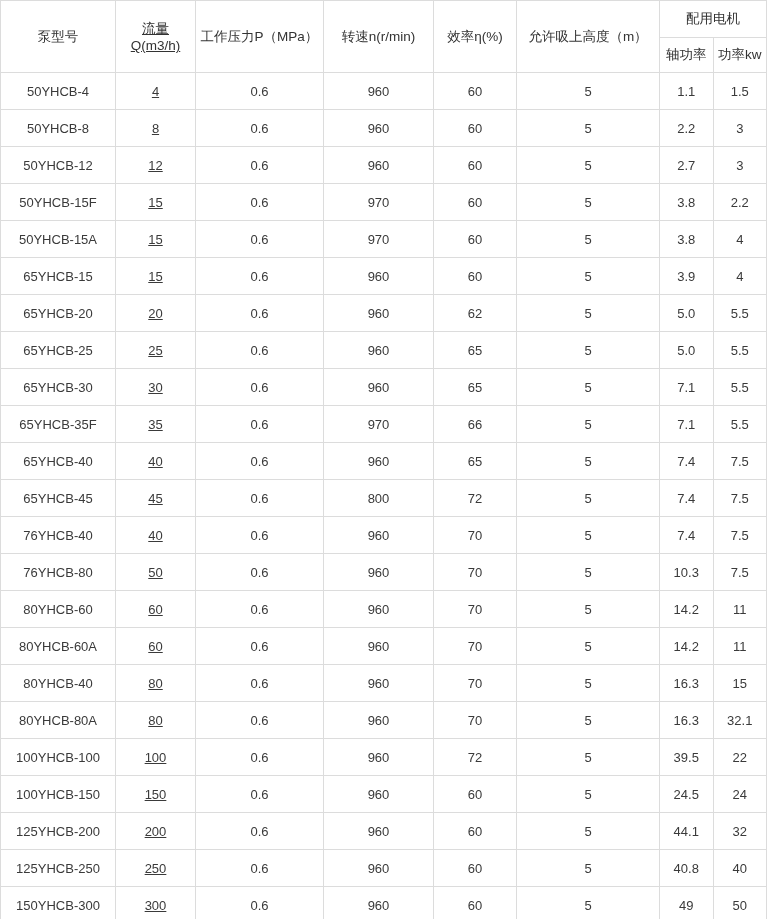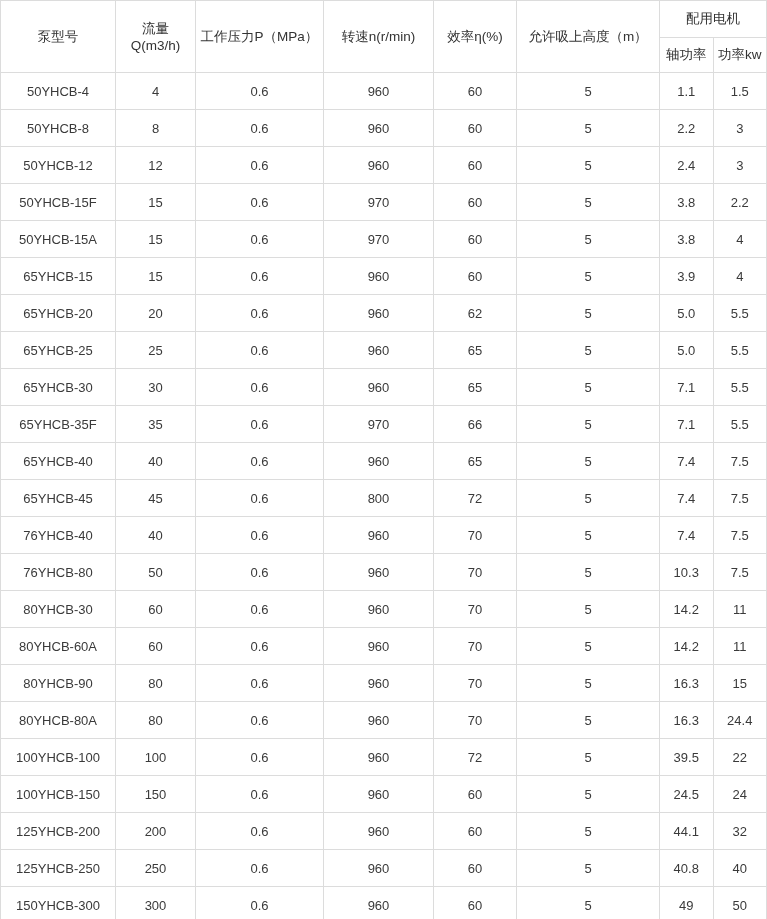--- a/index.html
+++ b/index.html
@@ -30,21 +30,21 @@
     padding: 0 2px;
   }
   .spec-table thead th {
     font-size: 13.5px;
     color: #333;
   }
   .head-row-1 th { height: 36px; }
   .head-row-2 th { height: 34px; }
   .spec-table tbody td { height: 36px; }
   .col-model   { width: 110px; margin-top: 28px; }
-  .col-flow    { width: 75px; }
+  .col-flow    { width: 75px; text-decoration: underline; }
   .col-press   { width: 123px; }
   .col-speed   { width: 105px; }
   .col-eff     { width: 78px; }
   .col-suction { width: 138px; margin-left: 29px; }
   .col-shaft   { width: 68px; }
   .col-power   { width: 68px; }
   .nowrap { white-space: nowrap; }
 </style>
 </head>
 <body>
@@ -86,21 +86,21 @@
         <td class="col-shaft nowrap">2.2</td>
         <td class="col-power nowrap">3</td>
       </tr>
       <tr>
         <td class="col-model nowrap">50YHCB-12</td>
         <td class="col-flow nowrap">12</td>
         <td class="col-press nowrap">0.6</td>
         <td class="col-speed nowrap">960</td>
         <td class="col-eff nowrap">60</td>
         <td class="col-suction nowrap">5</td>
-        <td class="col-shaft nowrap">2.4</td>
+        <td class="col-shaft nowrap">2.7</td>
         <td class="col-power nowrap">3</td>
       </tr>
       <tr>
         <td class="col-model nowrap">50YHCB-15F</td>
         <td class="col-flow nowrap">15</td>
         <td class="col-press nowrap">0.6</td>
         <td class="col-speed nowrap">970</td>
         <td class="col-eff nowrap">60</td>
         <td class="col-suction nowrap">5</td>
         <td class="col-shaft nowrap">3.8</td>
@@ -200,58 +200,58 @@
         <td class="col-model nowrap">76YHCB-80</td>
         <td class="col-flow nowrap">50</td>
         <td class="col-press nowrap">0.6</td>
         <td class="col-speed nowrap">960</td>
         <td class="col-eff nowrap">70</td>
         <td class="col-suction nowrap">5</td>
         <td class="col-shaft nowrap">10.3</td>
         <td class="col-power nowrap">7.5</td>
       </tr>
       <tr>
-        <td class="col-model nowrap">80YHCB-30</td>
+        <td class="col-model nowrap">80YHCB-60</td>
         <td class="col-flow nowrap">60</td>
         <td class="col-press nowrap">0.6</td>
         <td class="col-speed nowrap">960</td>
         <td class="col-eff nowrap">70</td>
         <td class="col-suction nowrap">5</td>
         <td class="col-shaft nowrap">14.2</td>
         <td class="col-power nowrap">11</td>
       </tr>
       <tr>
         <td class="col-model nowrap">80YHCB-60A</td>
         <td class="col-flow nowrap">60</td>
         <td class="col-press nowrap">0.6</td>
         <td class="col-speed nowrap">960</td>
         <td class="col-eff nowrap">70</td>
         <td class="col-suction nowrap">5</td>
         <td class="col-shaft nowrap">14.2</td>
         <td class="col-power nowrap">11</td>
       </tr>
       <tr>
-        <td class="col-model nowrap">80YHCB-90</td>
+        <td class="col-model nowrap">80YHCB-40</td>
         <td class="col-flow nowrap">80</td>
         <td class="col-press nowrap">0.6</td>
         <td class="col-speed nowrap">960</td>
         <td class="col-eff nowrap">70</td>
         <td class="col-suction nowrap">5</td>
         <td class="col-shaft nowrap">16.3</td>
         <td class="col-power nowrap">15</td>
       </tr>
       <tr>
         <td class="col-model nowrap">80YHCB-80A</td>
         <td class="col-flow nowrap">80</td>
         <td class="col-press nowrap">0.6</td>
         <td class="col-speed nowrap">960</td>
         <td class="col-eff nowrap">70</td>
         <td class="col-suction nowrap">5</td>
         <td class="col-shaft nowrap">16.3</td>
-        <td class="col-power nowrap">24.4</td>
+        <td class="col-power nowrap">32.1</td>
       </tr>
       <tr>
         <td class="col-model nowrap">100YHCB-100</td>
         <td class="col-flow nowrap">100</td>
         <td class="col-press nowrap">0.6</td>
         <td class="col-speed nowrap">960</td>
         <td class="col-eff nowrap">72</td>
         <td class="col-suction nowrap">5</td>
         <td class="col-shaft nowrap">39.5</td>
         <td class="col-power nowrap">22</td>

